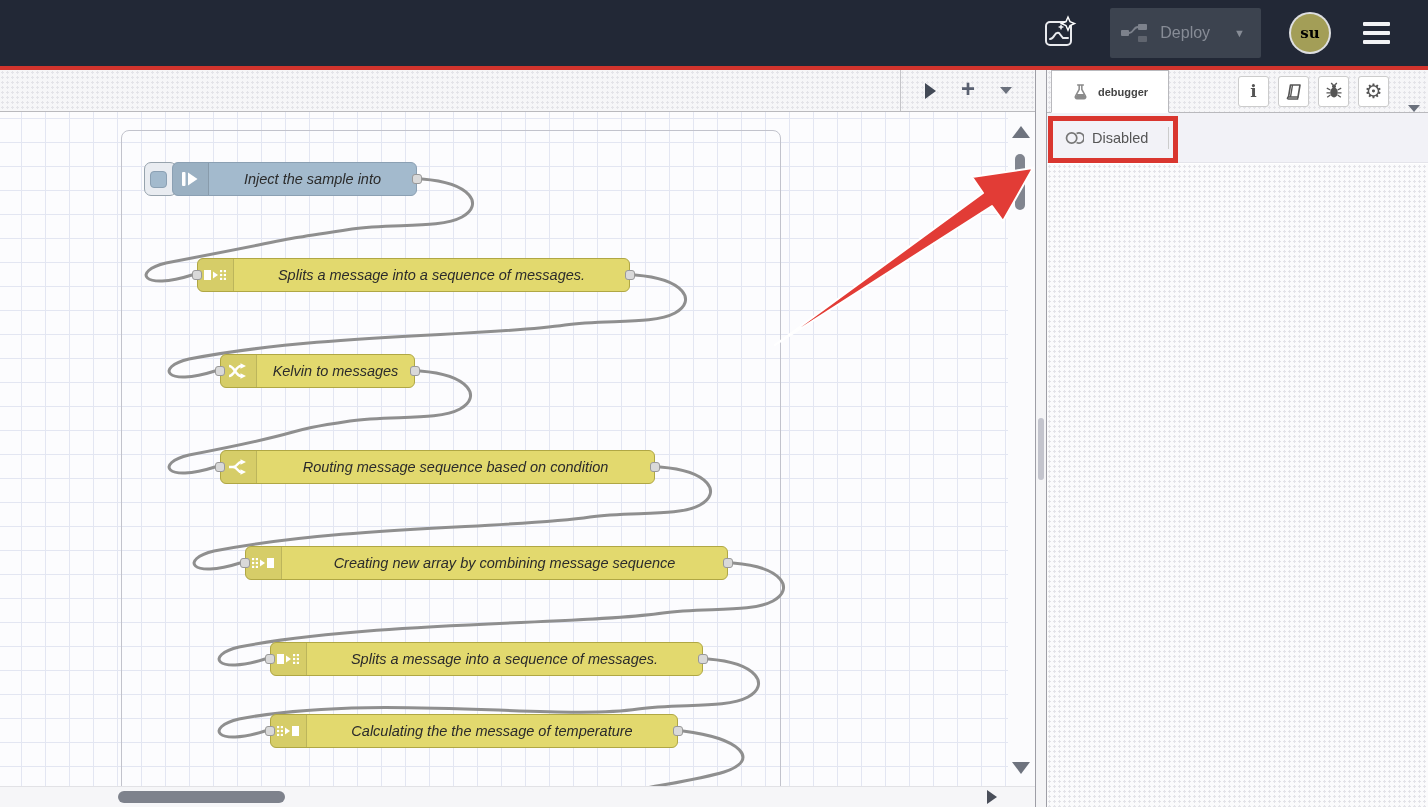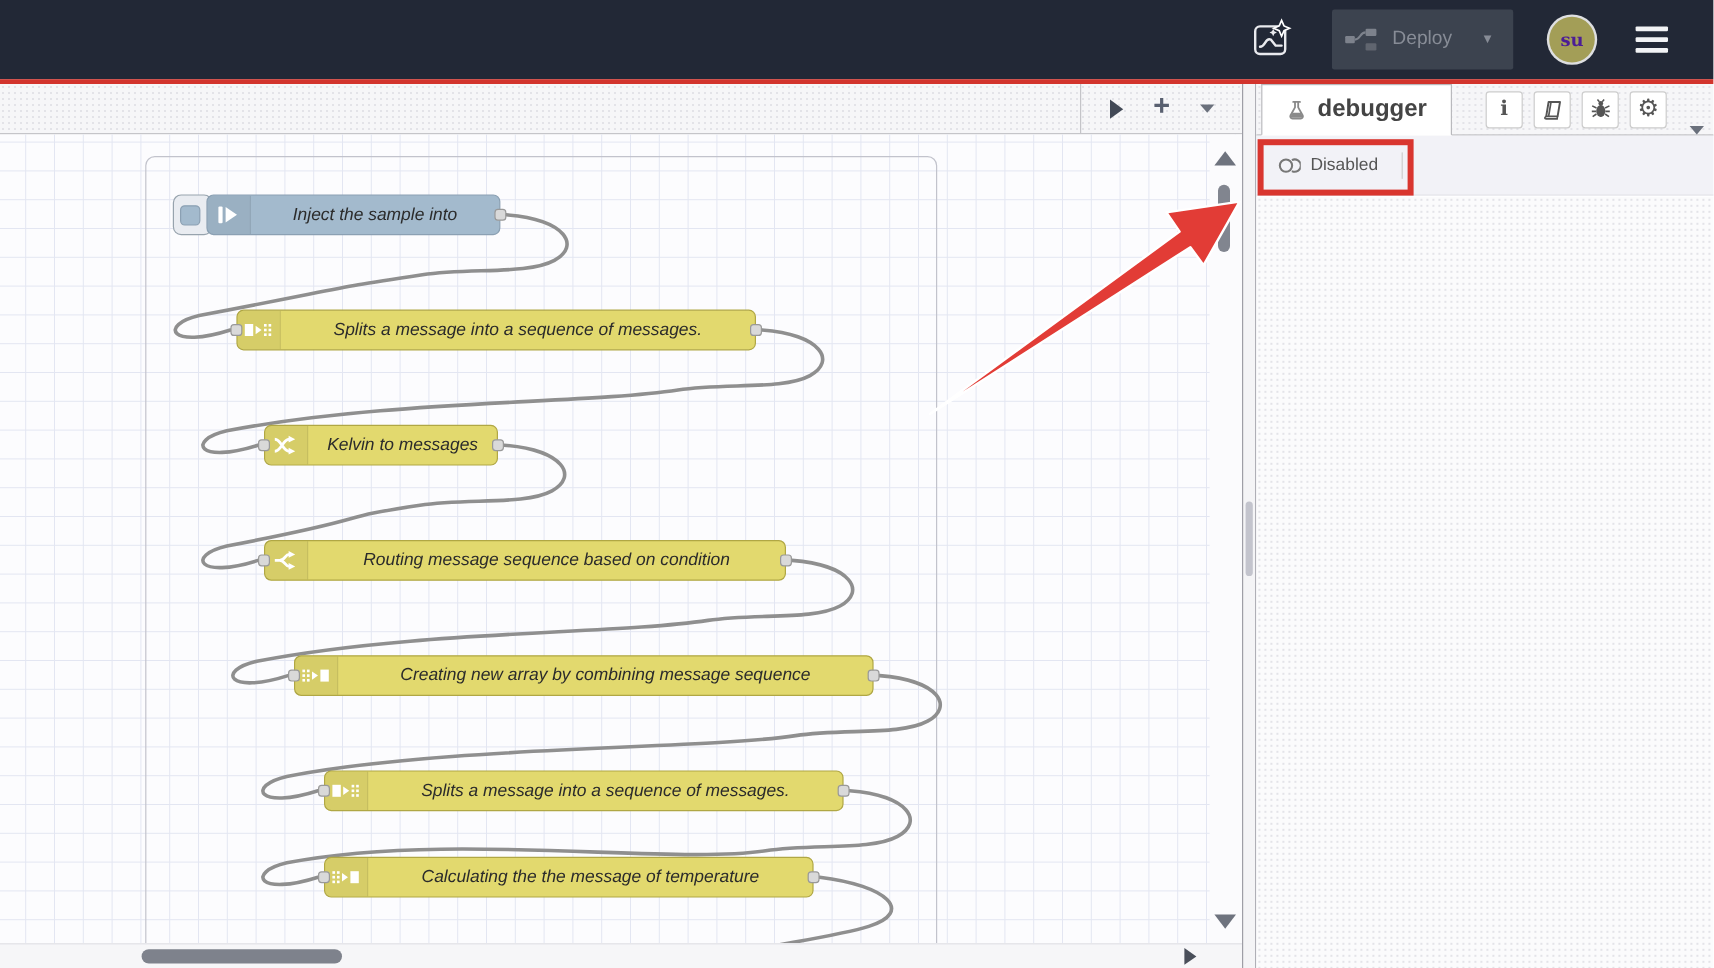--- a/index.html
+++ b/index.html
@@ -7,21 +7,21 @@
   body { position:relative; }
 
   
   .header { position:absolute; left:0; top:0; width:100%; height:66px; background:#222836;
             display:flex; align-items:center; justify-content:flex-end; gap:30px; padding-right:34px; }
   .redline { position:absolute; left:0; top:66px; width:100%; height:4px; background:#d2342d; z-index:5; }
   .hdr-icon { width:40px; height:40px; display:flex; align-items:center; justify-content:center; cursor:pointer; }
   .deploy-btn { height:50px; background:#3c434f; display:flex; align-items:center; padding:0 10px; cursor:default; border-radius:2px; }
   .deploy-btn .dlabel { color:#878c96; font-size:16px; margin:0 14px 0 12px; }
   .deploy-caret { color:#878c96; font-size:11px; padding:0 6px 0 10px; }
-  .avatar { width:38px; height:38px; border-radius:50%; background:#a39e57; color:#4c1d95;
+  .avatar { width:38px; height:38px; border-radius:50%; background:#a39e57; color:#000000;
             display:flex; align-items:center; justify-content:center; font-family:"DejaVu Serif", serif;
             font-weight:bold; font-size:15px; box-shadow:0 0 0 2px rgba(255,255,255,.85); cursor:pointer; }
   .hamburger { display:flex; flex-direction:column; gap:5px; cursor:pointer; padding:4px; }
   .hamburger div { width:27px; height:4px; background:#f2f3f5; border-radius:1px; }
 
   
   .workspace { position:absolute; left:0; top:70px; width:1035px; bottom:0; }
   .dots { background-color:#f6f6f8;
           background-image:radial-gradient(circle, #e3e3e8 1px, transparent 1.3px);
           background-size:5px 5px; }
@@ -67,21 +67,21 @@
   
   .separator { position:absolute; left:1035px; top:70px; width:12px; bottom:0; background:#f4f4f6;
                border-left:1px solid #9e9ea6; border-right:1px solid #9e9ea6; cursor:col-resize; }
   .sep-handle { position:absolute; left:2px; top:348px; width:6px; height:62px; background:#c3c4cd; border-radius:3px; }
 
   
   .sidebar { position:absolute; left:1047px; top:70px; right:0; bottom:0; background:#fff; }
   .side-tabs { height:43px; border-bottom:1px solid #b9b9bd; display:flex; align-items:flex-end; padding-left:4px; }
   .side-tab { height:43px; margin-bottom:-1px; background:#fff; border:1px solid #b9b9bd; border-bottom:1px solid #fff;
               display:flex; align-items:center; gap:9px; padding:0 20px; cursor:pointer; z-index:2; }
-  .side-tab .tlabel { font-size:20px; font-weight:bold; color:#444; }
+  .side-tab .tlabel { font-size:11px; font-weight:bold; color:#444; }
   .side-tools { margin-left:auto; display:flex; align-items:center; gap:9px; padding-right:8px; height:100%; }
   .tool-btn { width:31px; height:31px; background:#fff; border:1px solid #ccc; border-radius:3px;
               display:flex; align-items:center; justify-content:center; cursor:pointer; color:#555; }
   .side-caret { padding:0 8px; cursor:pointer; margin-left:3px; }
   .side-toolbar { height:50px; background:#f2f2f7; border-bottom:1px solid #e4e4ea; display:flex; align-items:center; padding-left:12px; position:relative; }
   .disabled-btn { display:flex; align-items:center; gap:8px; color:#555; font-size:14.5px; cursor:pointer; padding:4px 6px; }
   .tb-sep { width:1px; height:22px; background:#ccc; margin-left:14px; }
   .side-main { position:absolute; top:94px; left:0; right:0; bottom:0; }
 
   

